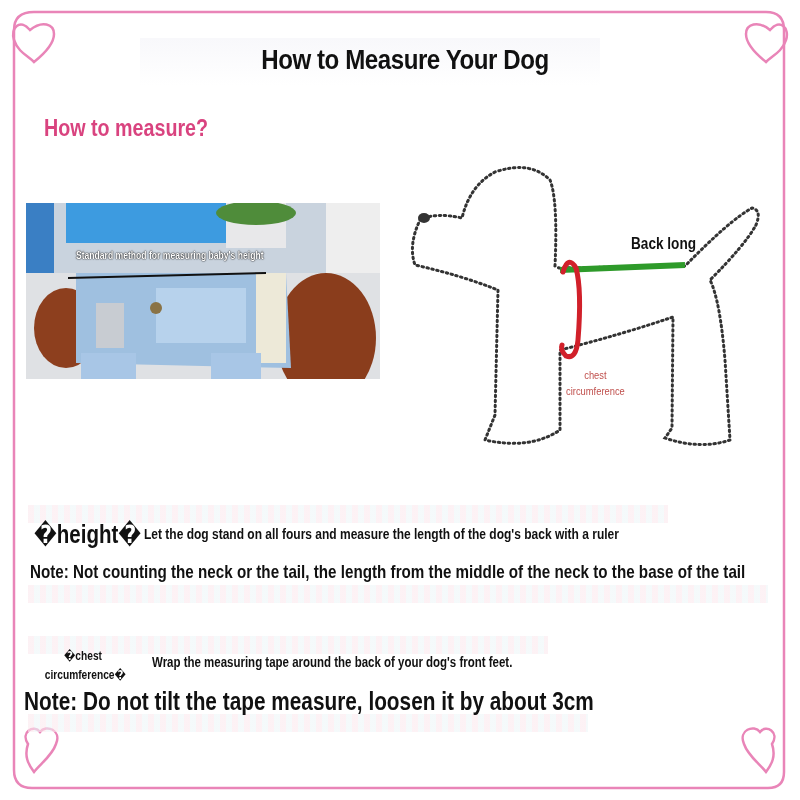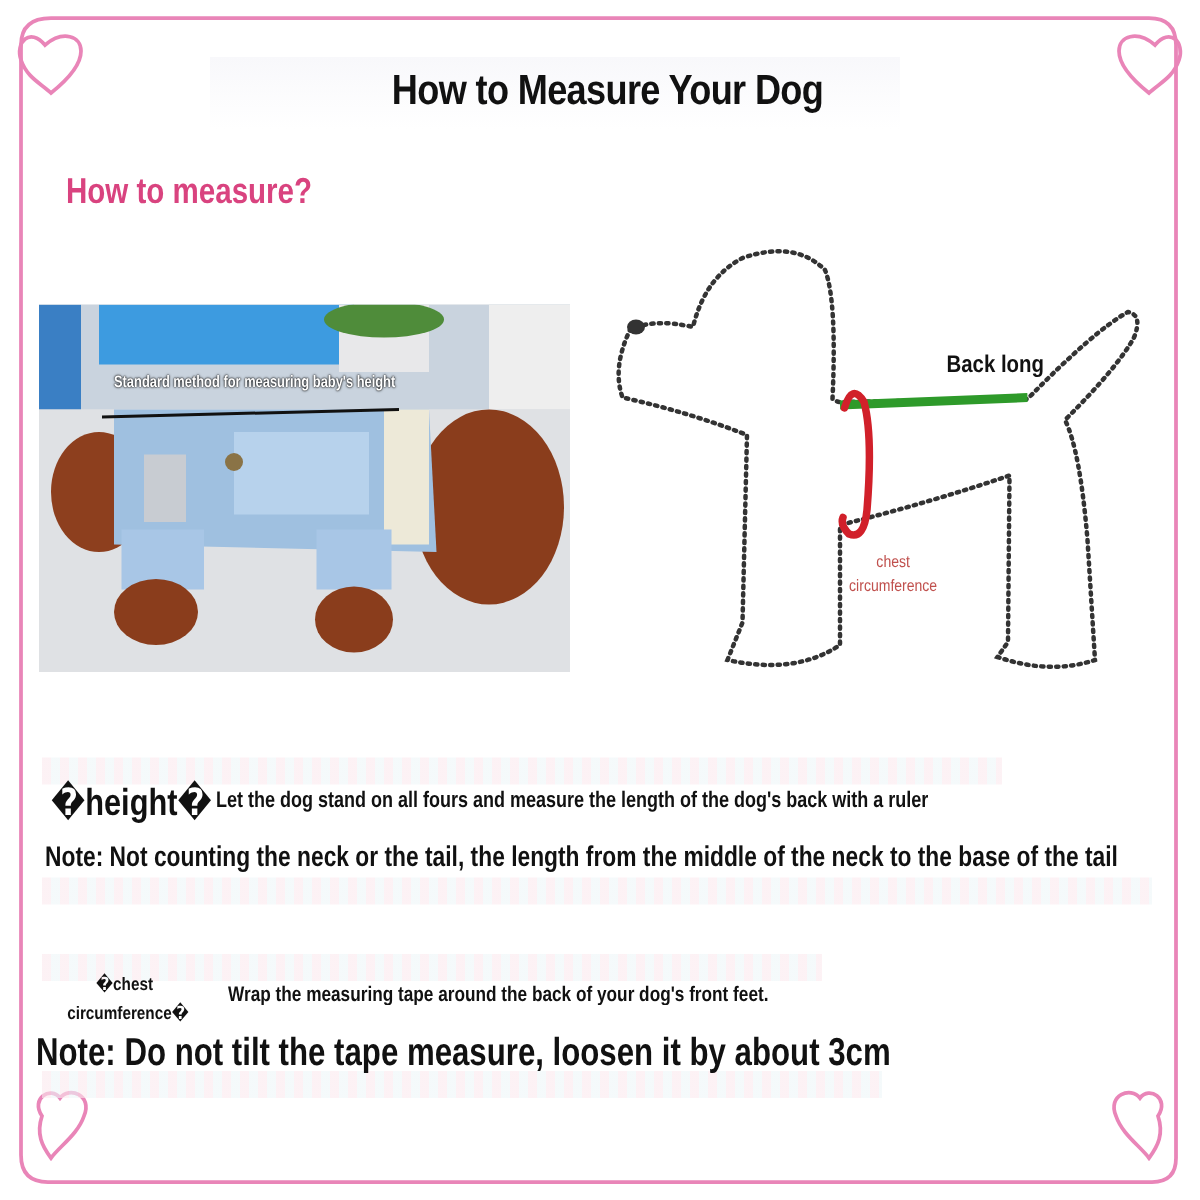--- a/index.html
+++ b/index.html
@@ -5,21 +5,21 @@
     html, body { margin: 0; padding: 0; background: #ffffff; }
     body { width: 800px; height: 800px; position: relative; overflow: hidden;
       font-family: "Liberation Sans", "DejaVu Sans", sans-serif; color: #111; }
     .frame { position: absolute; left: 0; top: 0; width: 800px; height: 800px; pointer-events: none; }
     .title-band { position: absolute; left: 140px; top: 38px; width: 460px; height: 48px;
       background: linear-gradient(#f8f8fb, #ffffff); }
     .title { position: absolute; left: 0; top: 44px; width: 810px; text-align: center;
       font-size: 28px; font-weight: bold; letter-spacing: -0.5px; transform: scaleX(0.86); transform-origin: 405px 0; }
     .subtitle { position: absolute; left: 44px; top: 114px; font-size: 24px; font-weight: bold;
       transform: scaleX(0.82); transform-origin: 0 0; }
-    .photo { position: absolute; left: 26px; top: 203px; width: 354px; height: 245px; overflow: hidden;
+    .photo { position: absolute; left: 26px; top: 203px; width: 354px; height: 176px; overflow: hidden;
       background: #d8dbe0; }
     .photo-label { position: absolute; left: 50px; top: 46px; font-size: 11px; color: #fff; font-weight: bold;
       text-shadow: 0 0 2px #000, 0 0 1px #000; white-space: nowrap; transform: scaleX(0.78); transform-origin: 0 0; }
     .diagram { position: absolute; left: 400px; top: 160px; width: 380px; height: 300px; }
     .back-long-label { position: absolute; left: 631px; top: 235px; font-size: 16px; font-weight: bold;
       transform: scaleX(0.85); transform-origin: 0 0; white-space: nowrap; }
     .chest-label { position: absolute; left: 548px; top: 367px; width: 95px; text-align: center; font-size: 11px;
       line-height: 16px; transform: scaleX(0.85); transform-origin: 47px 0; }
     .row-bg { position: absolute; left: 28px; height: 18px;
       background: repeating-linear-gradient(90deg, #fbe9ee 0 6px, #eef6f8 6px 12px); opacity: 0.6; }

